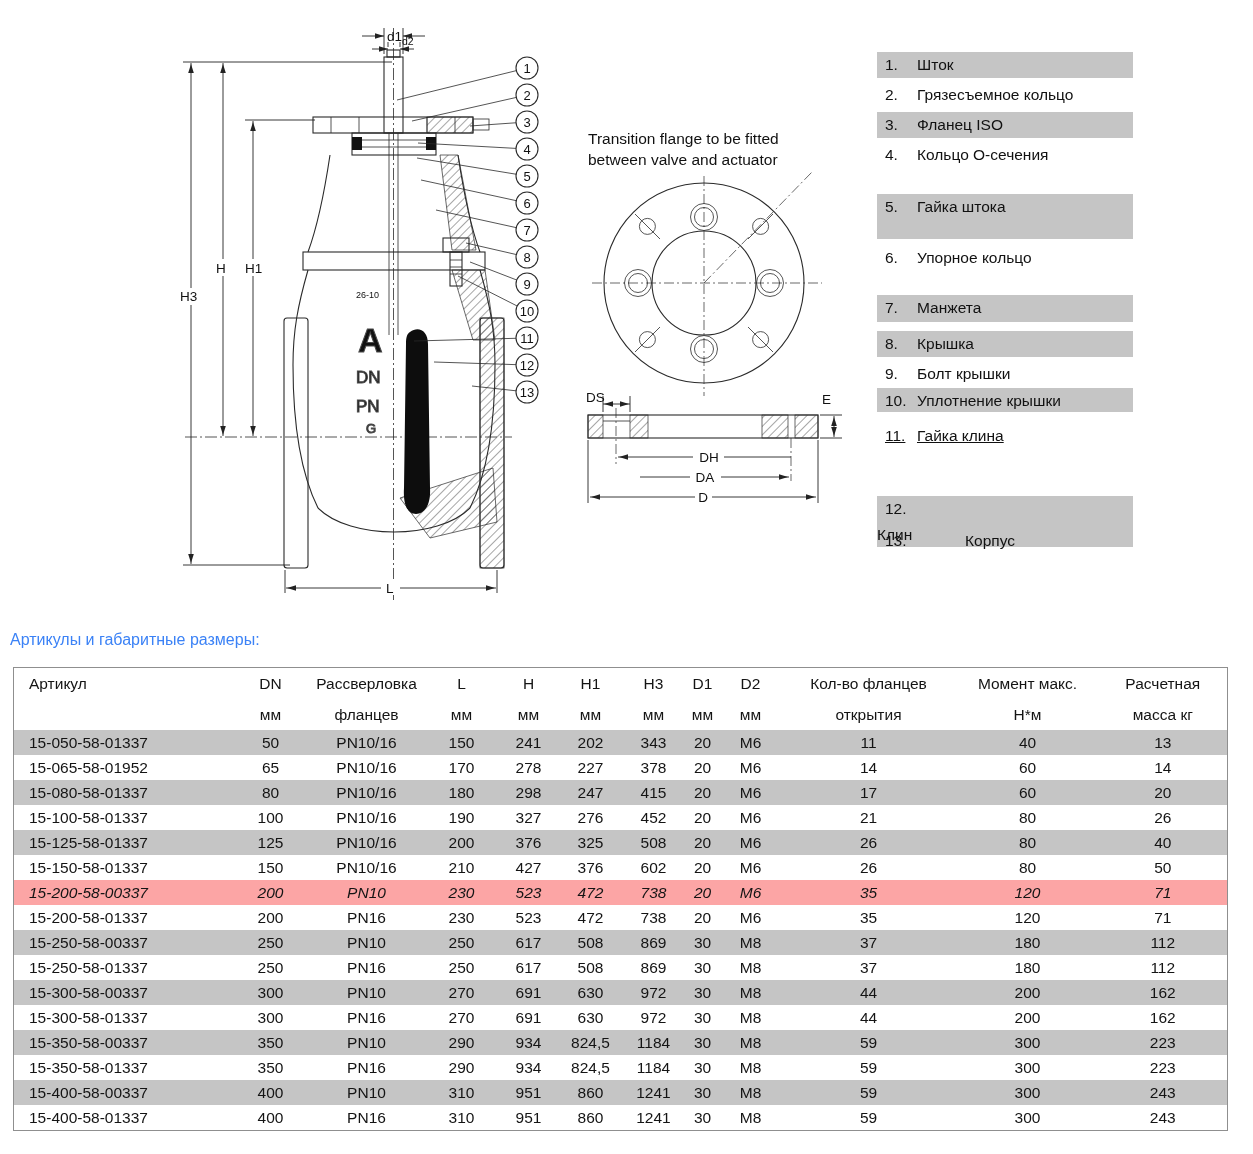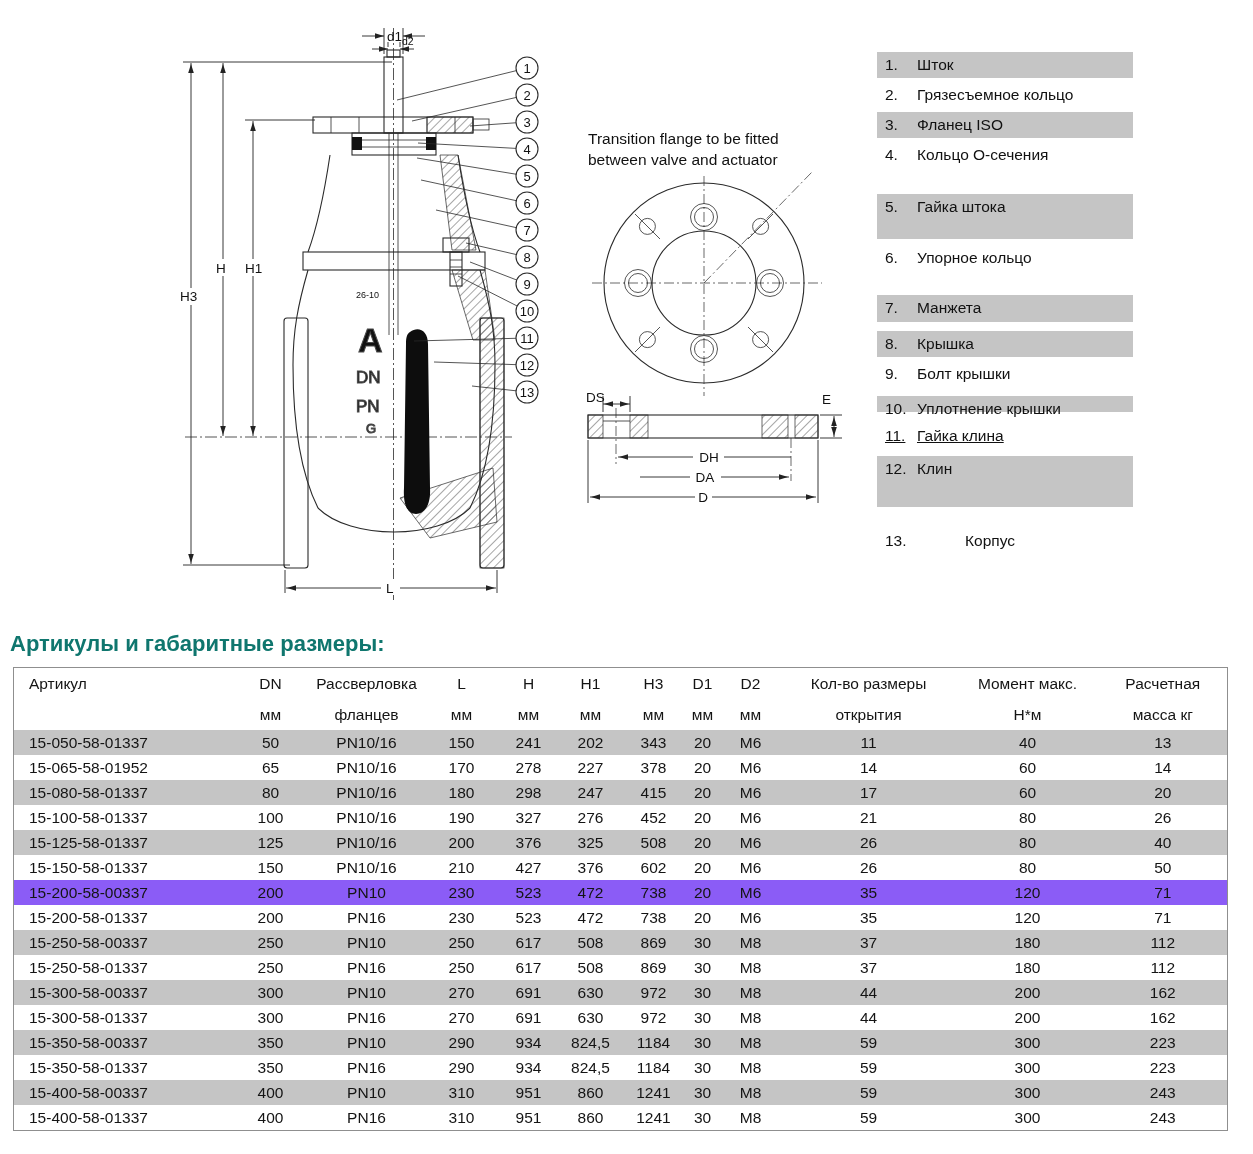--- a/index.html
+++ b/index.html
@@ -25,21 +25,21 @@
   .callout-num{font-size:13px;text-anchor:middle;}
 
   
   #parts-list{position:absolute;left:877px;top:0;width:256px;height:570px;}
   .pl-item{position:absolute;left:0;width:256px;font-size:15.5px;line-height:26px;
            display:flex;box-sizing:border-box;}
   .pl-num{width:40px;padding-left:8px;box-sizing:border-box;flex:none;}
   .pl-label{flex:1;}
 
   
-  #section-title{position:absolute;left:10px;top:631px;font-size:22px;font-weight:bold;color:#0f766e;}
+  #section-title{position:absolute;left:10px;top:631px;font-size:16px;font-weight:normal;color:#3b82f6;}
   #dims-table{position:absolute;left:13px;top:667px;width:1214px;border-collapse:collapse;
               table-layout:fixed;font-size:15.5px;color:#141414;border:1px solid #8f8f8f;}
   #dims-table th{font-weight:normal;text-align:center;height:31px;padding:0;vertical-align:middle;}
   #dims-table td{text-align:center;height:25px;padding:0;white-space:nowrap;}
   #dims-table .colA{text-align:left;padding-left:15px;}
 </style>
 </head>
 <body>
 
 <div id="page">
@@ -300,29 +300,29 @@
         <span class="pl-label">Манжета</span>
       </div>
       <div class="pl-item" style="top: 331px; height: 26px; background: rgb(197, 197, 197);">
         <span class="pl-num">8.</span>
         <span class="pl-label">Крышка</span>
       </div>
       <div class="pl-item" style="top: 361px; height: 26px;">
         <span class="pl-num">9.</span>
         <span class="pl-label">Болт крышки</span>
       </div>
-      <div class="pl-item" style="top: 396px; height: 16px; background: rgb(197, 197, 197);">
+      <div class="pl-item" style="top: 388px; height: 24px; background: rgb(197, 197, 197);">
         <span class="pl-num">10.</span>
         <span class="pl-label">Уплотнение крышки</span>
       </div>
       <div class="pl-item" style="top: 423px; height: 26px; text-decoration: underline;">
         <span class="pl-num">11.</span>
         <span class="pl-label">Гайка клина</span>
       </div>
-      <div class="pl-item" style="top: 456px; height: 51px; background: rgb(197, 197, 197);">
+      <div class="pl-item" style="top: 496px; height: 51px; background: rgb(197, 197, 197); flex-direction: column;">
         <span class="pl-num">12.</span>
         <span class="pl-label">Клин</span>
       </div>
       <div class="pl-item" style="top: 528px; height: 26px; gap: 48px;">
         <span class="pl-num">13.</span>
         <span class="pl-label">Корпус</span>
       </div>
     </div>
 
   <div id="section-title">Артикулы и габаритные размеры:</div>
@@ -346,21 +346,21 @@
       <tr id="hdr-row-1">
           <th class="colA">Артикул</th>
           <th>DN</th>
           <th>Рассверловка</th>
           <th>L</th>
           <th>H</th>
           <th>H1</th>
           <th>H3</th>
           <th>D1</th>
           <th>D2</th>
-          <th>Кол-во размеры</th>
+          <th>Кол-во фланцев</th>
           <th>Момент макс.</th>
           <th>Расчетная</th>
         </tr>
       <tr id="hdr-row-2">
           <th class="colA"></th>
           <th>мм</th>
           <th>фланцев</th>
           <th>мм</th>
           <th>мм</th>
           <th>мм</th>
@@ -450,21 +450,21 @@
           <td>210</td>
           <td>427</td>
           <td>376</td>
           <td>602</td>
           <td>20</td>
           <td>M6</td>
           <td>26</td>
           <td>80</td>
           <td>50</td>
         </tr>
-        <tr style="background: #8b5cf6;">
+        <tr style="background: #fca5a5; font-style: italic;">
           <td class="colA">15-200-58-00337</td>
           <td>200</td>
           <td>PN10</td>
           <td>230</td>
           <td>523</td>
           <td>472</td>
           <td>738</td>
           <td>20</td>
           <td>M6</td>
           <td>35</td>

